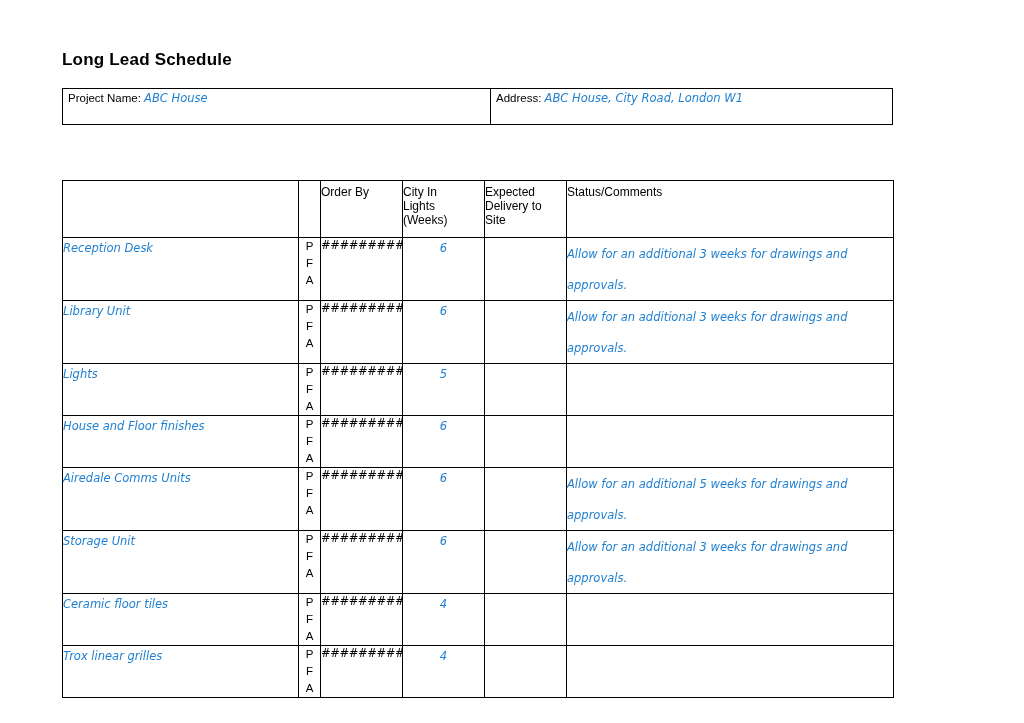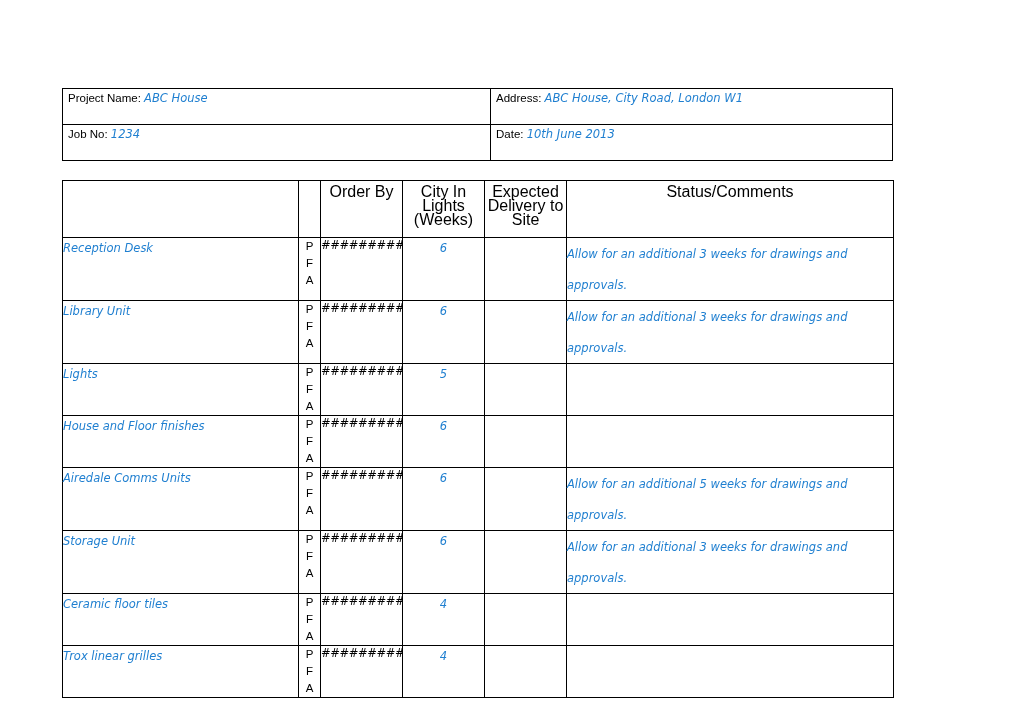--- a/index.html
+++ b/index.html
@@ -78,23 +78,23 @@
     table-layout: fixed;
   }
   table.sched th, table.sched td {
     border: 1.6px solid #000000;
     vertical-align: top;
     padding: 0;
   }
   table.sched thead th {
     height: 52px;
     font-weight: normal;
-    font-size: 16px;
+    font-size: 12px;
     line-height: 14px;
-    text-align: center;
+    text-align: left;
     vertical-align: top;
     padding-top: 4px;
     font-family: "Liberation Sans", sans-serif;
     color: #000000;
   }
 
   
   .c-item    { width: 236px; }
   .c-pfa     { width: 22px;  }
   .c-order   { width: 82px;  }
@@ -135,41 +135,32 @@
   .cell-status {
     padding: 4px 0 0 7px;
     line-height: 29px;
   }
 </style>
 </head>
 <body>
 
 <div class="page">
 
+  <div class="doc-title">Long Lead Schedule</div>
 
   <table class="info">
     <tbody>
       <tr>
         <td class="left-cell">
           <span class="lbl">Project Name:</span>
           <span class="blue">ABC House</span>
         </td>
         <td>
           <span class="lbl">Address:</span>
           <span class="blue">ABC House, City Road, London W1</span>
-        </td>
-      </tr>
-      <tr>
-        <td class="left-cell">
-          <span class="lbl">Job No:</span>
-          <span class="blue">1234</span>
-        </td>
-        <td>
-          <span class="lbl">Date:</span>
-          <span class="blue">10th June 2013</span>
         </td>
       </tr>
     </tbody>
   </table>
 
   <table class="sched">
     <colgroup>
       <col class="c-item">
         <col class="c-pfa">
         <col class="c-order">

